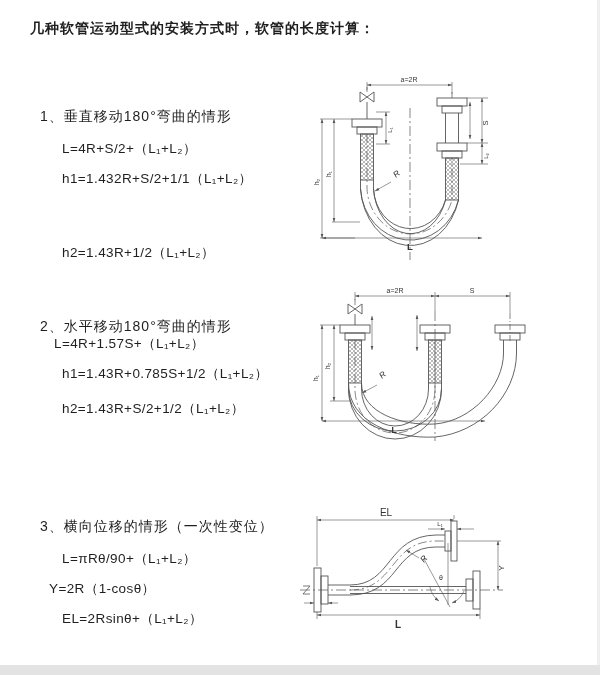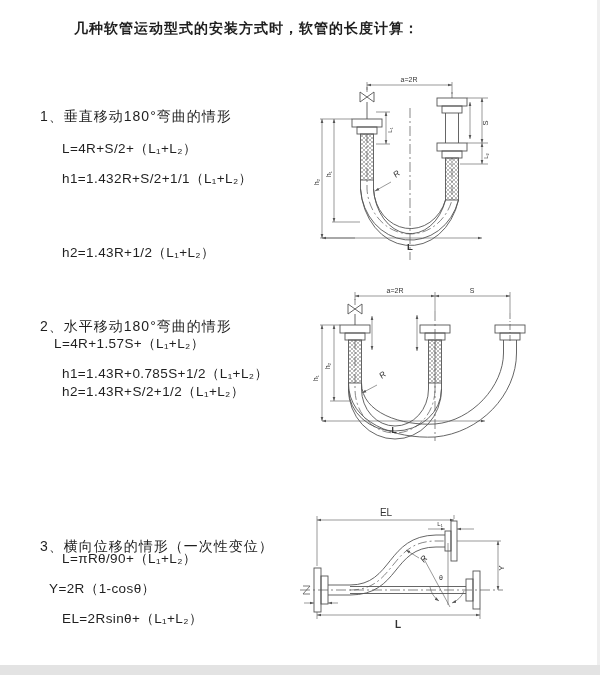--- a/index.html
+++ b/index.html
@@ -4,21 +4,21 @@
 <style>
   html,body{margin:0;padding:0;}
   body{
     width:600px;height:675px;position:relative;overflow:hidden;
     background:#ffffff;
     font-family:"Liberation Sans","DejaVu Sans",sans-serif;
     color:#1f1f1f;
   }
   .page-title{
     position:absolute;left:30px;top:20px;
-    font-size:14px;font-weight:700;letter-spacing:1px;margin-left:44px;
+    font-size:14px;font-weight:700;letter-spacing:1px;
   }
   .section-heading{
     position:absolute;font-size:14px;font-weight:400;letter-spacing:1px;
   }
   .formula{
     position:absolute;font-size:13.5px;letter-spacing:.4px;font-weight:500;
   }
   .diagram{position:absolute;}
   svg text{fill:#333;}
   .bottom-edge{
@@ -128,21 +128,21 @@
   <g>
     <line x1="12" y1="166" x2="172" y2="166" stroke-width="0.6" marker-start="url(#mk1)" marker-end="url(#mk1)"></line>
     <text x="100" y="178" font-size="9.5" font-weight="bold" text-anchor="middle" stroke="none">L</text>
   </g>
 </svg>
 </div>
 
 <div class="section-heading" style="left:40px;top:318px;">2、水平移动180°弯曲的情形</div>
 <div class="formula" style="left:54px;top:335px;">L=4R+1.57S+（L₁+L₂）</div>
 <div class="formula" style="left:62px;top:365px;">h1=1.43R+0.785S+1/2（L₁+L₂）</div>
-<div class="formula" style="left:62px;top:383px;">h2=1.43R+S/2+1/2（L₁+L₂）</div>
+<div class="formula" style="left:62px;top:400px;">h2=1.43R+S/2+1/2（L₁+L₂）</div>
 
 <div class="diagram" style="left:310px;top:283px;width:285px;height:165px;">
 <svg width="285" height="165" viewBox="0 0 285 165" fill="none" stroke="#555" stroke-width="0.9">
   <defs>
     <marker id="mk2" viewBox="0 0 10 10" refX="9" refY="5" markerWidth="8" markerHeight="8" orient="auto-start-reverse">
       <path d="M0,2 L9,5 L0,8 z" fill="#555" stroke="none"></path>
     </marker>
     <pattern id="ph2" width="4" height="4" patternUnits="userSpaceOnUse">
       <path d="M0,0 L4,4 M4,0 L0,4" stroke="#8a8a8a" stroke-width="0.6"></path>
     </pattern>
@@ -219,21 +219,21 @@
     <line x1="67" y1="102" x2="52" y2="110" stroke-width="0.6" marker-end="url(#mk2)"></line>
   </g>
 
   <g>
     <line x1="12" y1="138" x2="175" y2="138" stroke-width="0.6" marker-start="url(#mk2)" marker-end="url(#mk2)"></line>
     <text x="84" y="150" font-size="8.5" font-weight="bold" text-anchor="middle" stroke="none">L</text>
   </g>
 </svg>
 </div>
 
-<div class="section-heading" style="left:40px;top:518px;margin-top:20px;">3、横向位移的情形（一次性变位）</div>
+<div class="section-heading" style="left:40px;top:518px;">3、横向位移的情形（一次性变位）</div>
 <div class="formula" style="left:62px;top:550px;">L=πRθ/90+（L₁+L₂）</div>
 <div class="formula" style="left:49px;top:580px;">Y=2R（1-cosθ）</div>
 <div class="formula" style="left:62px;top:610px;">EL=2Rsinθ+（L₁+L₂）</div>
 
 <div class="diagram" style="left:298px;top:503px;width:302px;height:145px;">
 <svg width="302" height="145" viewBox="0 0 302 145" fill="none" stroke="#555" stroke-width="0.9">
   <defs>
     <marker id="mk3" viewBox="0 0 10 10" refX="9" refY="5" markerWidth="8" markerHeight="8" orient="auto-start-reverse">
       <path d="M0,2 L9,5 L0,8 z" fill="#555" stroke="none"></path>
     </marker>

